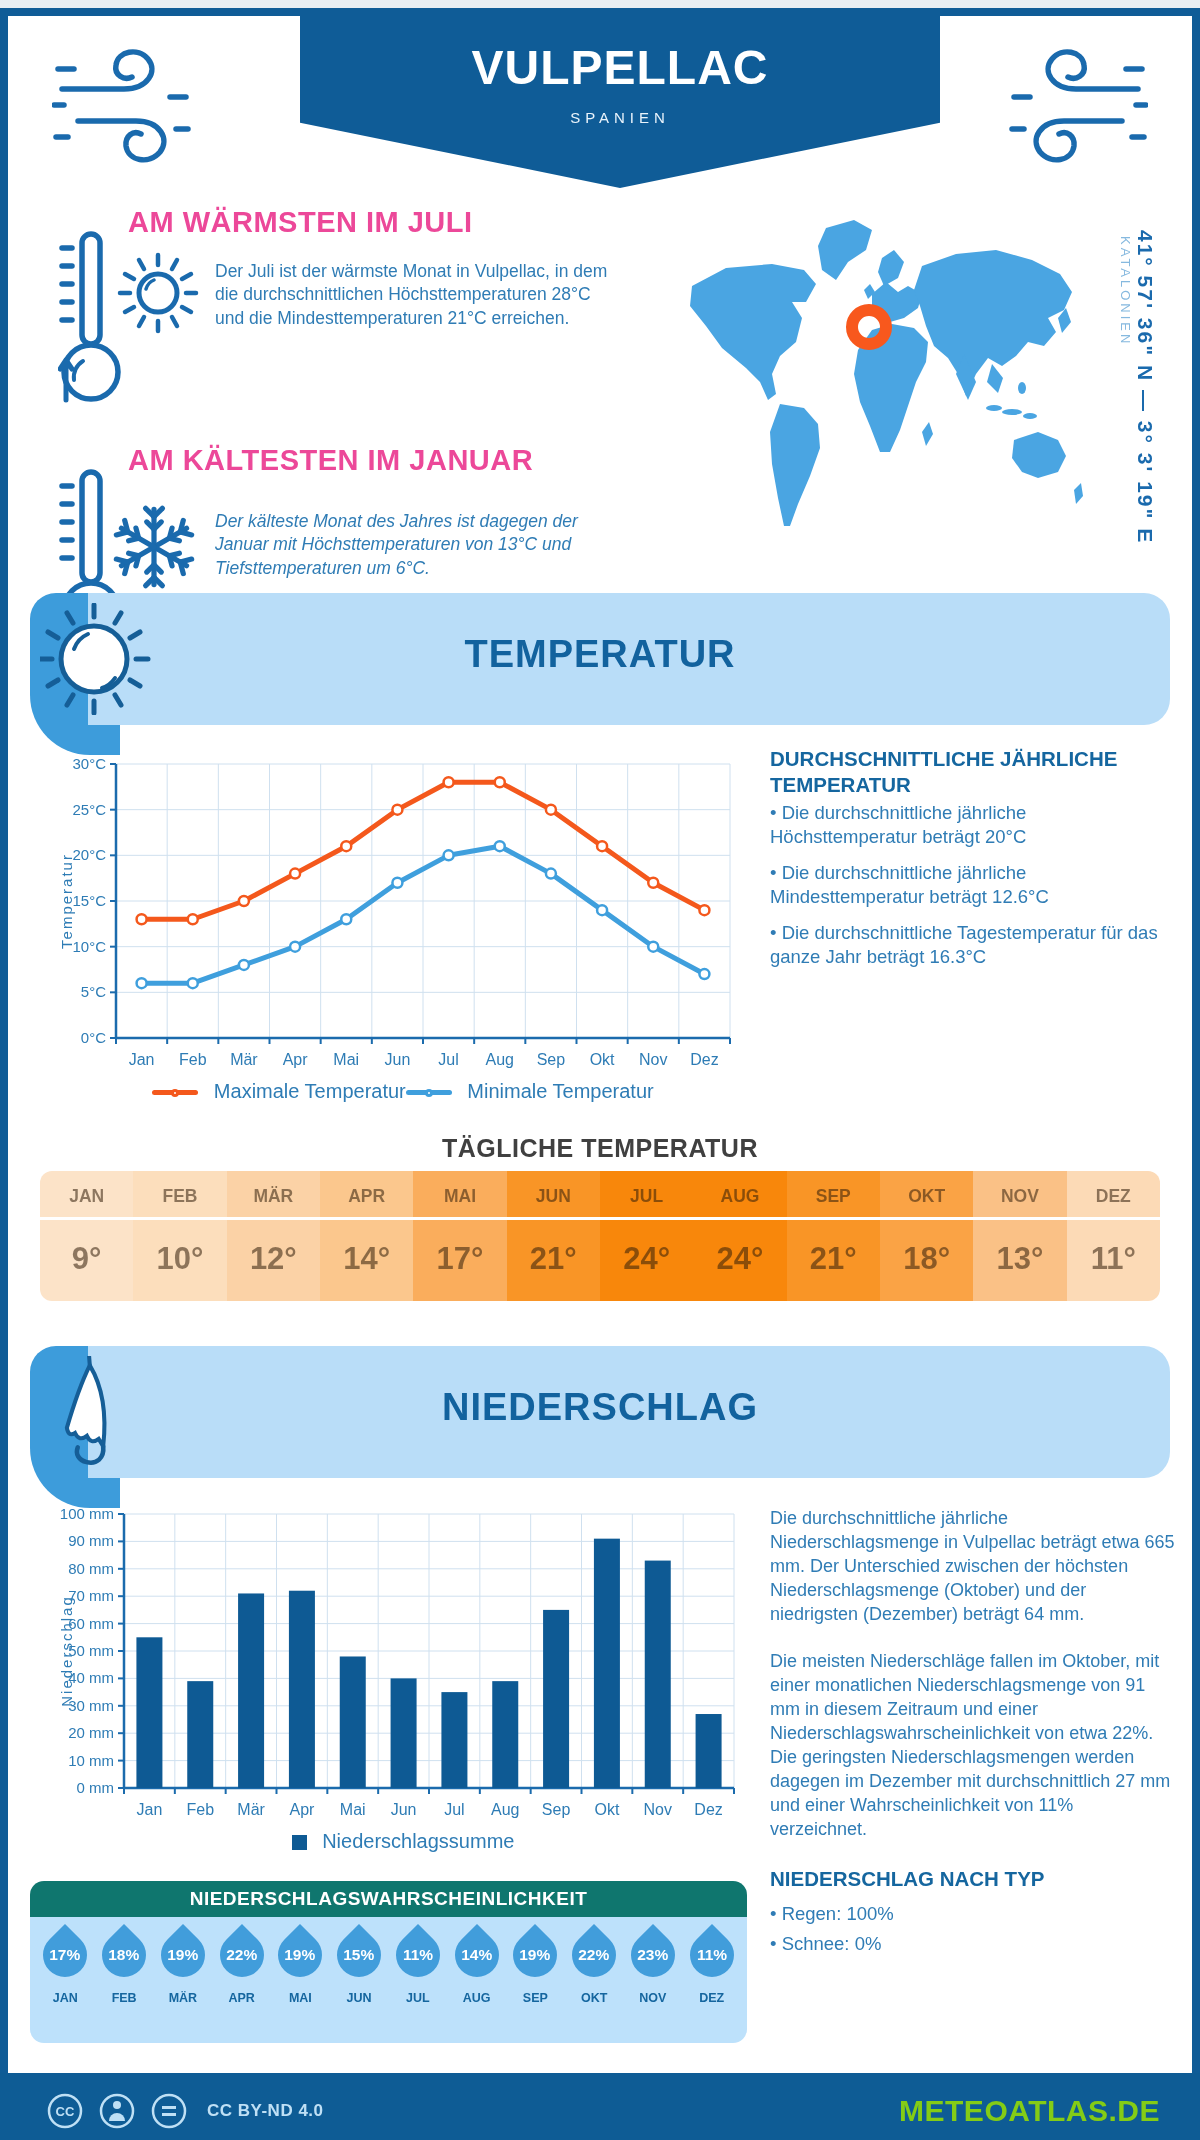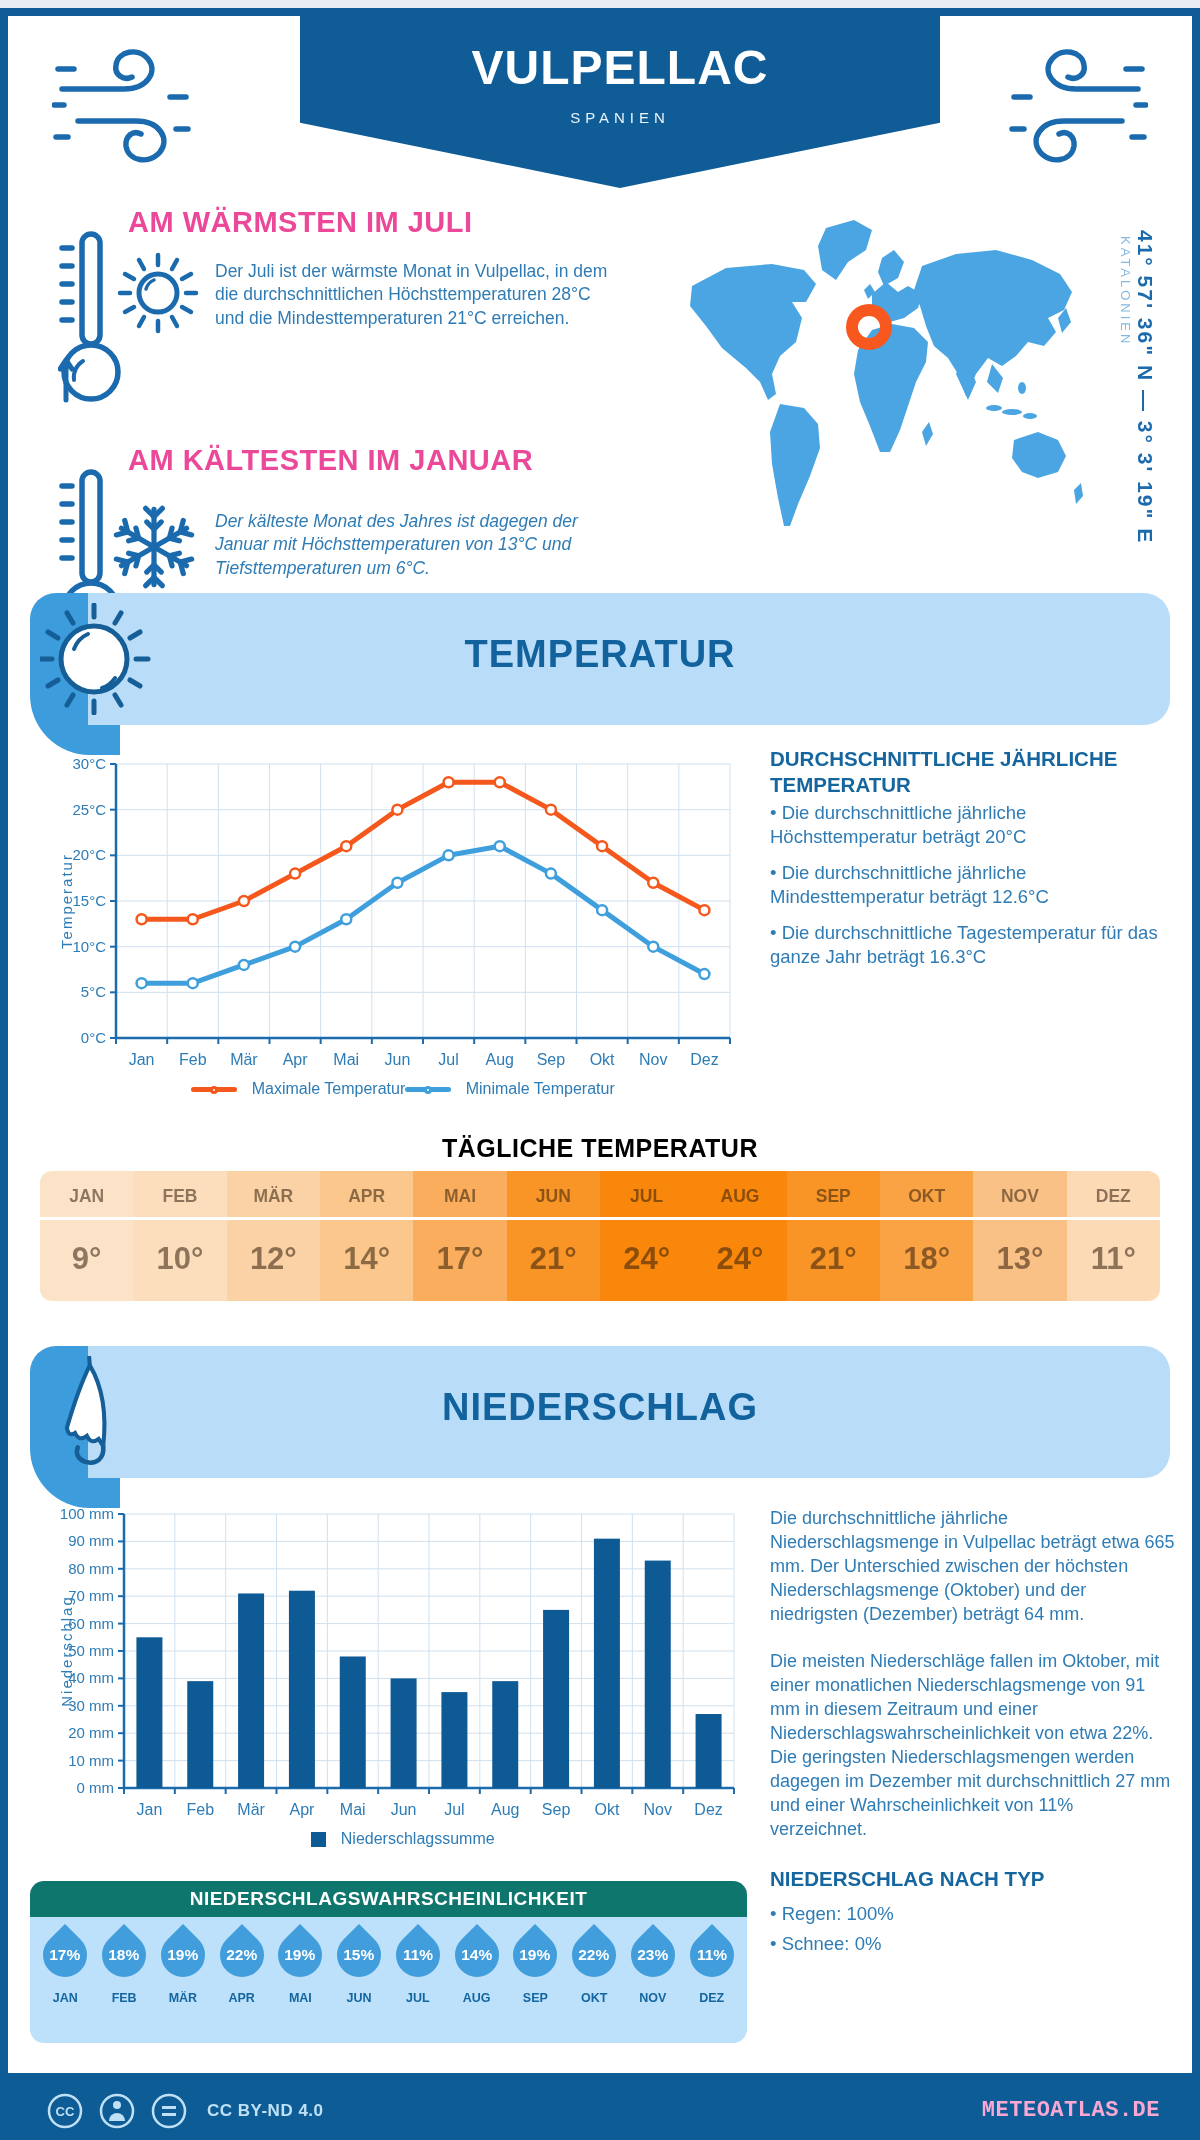--- a/index.html
+++ b/index.html
@@ -36,36 +36,36 @@
     border-radius:26px 0 0 60px;}
   .banner-main{position:absolute;left:58px;top:0;right:0;height:132px;background:#B9DDF8;
     border-radius:0 26px 26px 0;}
   .banner-icon{position:absolute;left:10px;top:10px;}
   .banner-title{position:absolute;left:0;right:0;top:40px;text-align:center;font-size:38px;
     font-weight:bold;color:#12629E;letter-spacing:1px;}
 
   
   .chart{position:absolute;left:58px;width:690px;height:330px;}
   .chart-legend{position:absolute;left:58px;width:690px;display:flex;justify-content:center;
-    align-items:flex-end;font-size:16px;color:#2E7CB5;}
+    align-items:flex-end;font-size:20px;color:#2E7CB5;}
   .swatch{position:relative;display:inline-block;width:46px;height:5px;border-radius:3px;vertical-align:middle;margin-right:10px;}
   .swatch i{position:absolute;left:50%;top:50%;transform:translate(-50%,-50%);width:8px;height:8px;
     border-radius:50%;background:#fff;border:3px solid #999;}
   .sq-swatch{display:inline-block;width:15px;height:15px;margin-right:10px;vertical-align:middle;}
 
   
   .annual-heading{position:absolute;left:770px;top:738px;width:390px;font-size:20.5px;font-weight:bold;
     color:#15669F;line-height:1.25;}
   .annual-bullets{position:absolute;left:770px;top:793px;width:405px;}
   .bullet{font-size:18.5px;line-height:1.3;color:#2F7CB5;margin-bottom:12px;}
   .bullet::before{content:"• ";}
 
   
   .daily-title{position:absolute;left:0;right:0;top:1126px;text-align:center;font-size:25px;
-    font-weight:bold;color:#000000;letter-spacing:.5px;}
+    font-weight:bold;color:#404040;letter-spacing:.5px;}
   .daily-table{position:absolute;left:40px;top:1163px;width:1120px;height:130px;display:flex;}
   .day-col{flex:1;display:flex;flex-direction:column;}
   .day-col:first-child{border-radius:12px 0 0 12px;}
   .day-col:last-child{border-radius:0 12px 12px 0;}
   .dt-month{height:49px;line-height:51px;text-align:center;font-size:17.5px;font-weight:bold;
     color:rgba(50,30,10,0.55);border-bottom:3px solid #fff;}
   .dt-value{height:78px;line-height:78px;text-align:center;font-size:31px;font-weight:bold;
     color:rgba(50,30,10,0.55);}
 
   
@@ -84,21 +84,21 @@
   .drop{margin-top:16px;width:44px;height:44px;background:#419DDB;border-radius:0 50% 50% 50%;
     transform:rotate(45deg);display:flex;align-items:center;justify-content:center;}
   .drop span{transform:rotate(-45deg);color:#fff;font-size:15.5px;font-weight:bold;}
   .drop-month{margin-top:14px;font-size:12.5px;font-weight:bold;color:#15669F;}
 
   
   .footer{position:absolute;left:0;top:2065px;width:1200px;height:75px;background:#0E5C95;
     display:flex;align-items:center;}
   .cc-icons{display:flex;gap:12px;margin-left:45px;align-items:center;}
   .license{margin-left:18px;font-size:17px;font-weight:bold;color:#BFE0F5;letter-spacing:.5px;}
-  .site{margin-left:auto;margin-right:40px;font-size:22px;font-weight:bold;color:#f9a8d4;letter-spacing:.5px;font-family:Liberation Mono, monospace;}
+  .site{margin-left:auto;margin-right:40px;font-size:30px;font-weight:bold;color:#84cc16;letter-spacing:.5px;}
 </style>
 </head>
 <body>
 
 <div class="page">
   <div class="edge edge-top"></div>
   <div class="edge edge-left"></div>
   <div class="edge edge-right"></div>
 
   <div class="header-banner">

